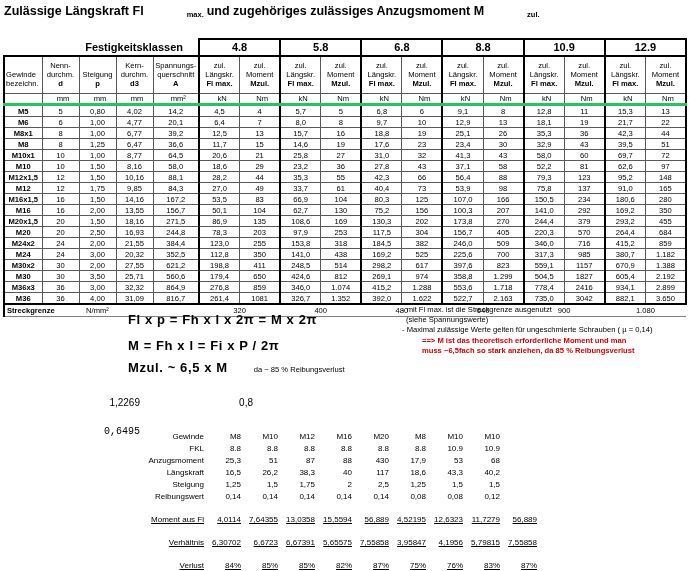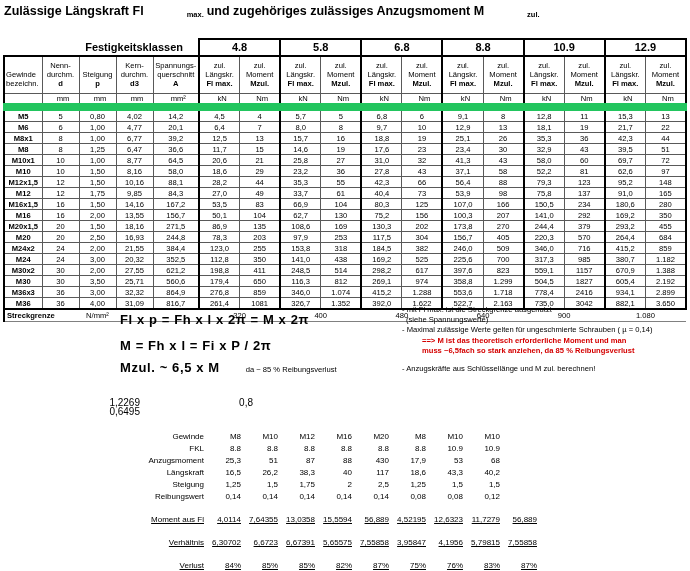--- a/index.html
+++ b/index.html
@@ -24,44 +24,44 @@
   }
   table.main td:last-child{border-right:2px solid #000;}
   table.main tr td:first-child{border-left:2px solid #000;}
   table.main .cb{border-left:2px solid #000;}
   tr.r-class td{height:15px;font-size:11px;font-weight:bold;}
   table.main tr.r-class td.fk-cell{border:none;text-align:right;padding-right:15px;}
   table.main tr.r-class td.class-cell{border:2px solid #000;}
   tr.r-hdr td{border-top:2px solid #000;height:31px;vertical-align:bottom;padding-bottom:5px;}
   tr.r-hdr .bold{font-weight:bold;}
   tr.r-hdr td.hleft{text-align:left;padding-left:1px;}
-  tr.r-units td{border-bottom:8px solid #22c55e;height:9px;padding-left:6px;}
+  tr.r-units td{border-bottom:3px solid #22c55e;height:9px;padding-left:6px;}
   table.main tbody tr:last-child td{border-bottom:2px solid #000;}
   td.name{font-weight:bold;text-align:left;padding-left:2px;margin-top:39px;}
   tr.r-streck td{border:none;border-bottom:1px solid #808080;height:11px;}
   tr.r-streck td:first-child{border-left:none;}
   tr.r-streck td:last-child{border-right:none;}
   tr.r-streck .sg-label{font-weight:bold;text-align:left;padding-left:2px;}
   
-  .formulas{position:absolute;left:120px;top:312px;font-weight:bold;font-size:13px;letter-spacing:0.6px;white-space:nowrap;}
+  .formulas{position:absolute;left:128px;top:312px;font-weight:bold;font-size:13px;letter-spacing:0.6px;white-space:nowrap;}
   .formulas .f1{margin-bottom:11px;}
   .formulas .f2{margin-bottom:7px;}
   .formulas .fnote{font-weight:normal;font-size:7.6px;letter-spacing:0;margin-left:26px;}
   
   .notes{position:absolute;left:402px;top:305px;width:286px;font-size:7.6px;line-height:10.2px;}
   .notes .note{white-space:nowrap;}
   .notes .ind1{padding-left:4px;}
   .notes .ind2{padding-left:20px;}
   .notes .red{color:#d40000;font-weight:bold;}
   .notes .gap{margin-top:8px;}
   
   .loose{position:absolute;font-size:10px;text-align:right;}
   #loose-a{left:60px;top:397px;width:80px;}
   #loose-b{left:213px;top:397px;width:40px;}
-  #loose-c{left:60px;top:406px;width:80px;}
+  #loose-c{left:60px;top:426px;width:80px;font-family:Liberation Mono, monospace;}
   .calc{position:absolute;left:0;top:431px;font-size:8px;}
   .calc-row{display:flex;height:12px;line-height:12px;}
   .calc-row.gap{margin-top:11px;text-decoration:underline;}
   .calc-label{width:204px;text-align:right;flex:0 0 auto;}
   .calc-val{width:37px;text-align:right;flex:0 0 auto;}
 </style>
 </head>
 <body>
 
 <div class="title"><span>Zulässige Längskraft Fl</span><span class="sub">max.</span><span>und zugehöriges zulässiges Anzugsmoment M</span><span class="sub">zul.</span></div>
@@ -476,21 +476,21 @@
         <td>1.388</td>
       </tr>
       <tr>
         <td class="name">M30</td>
         <td>30</td>
         <td>3,50</td>
         <td>25,71</td>
         <td>560,6</td>
         <td class="cb">179,4</td>
         <td>650</td>
-        <td class="cb">116,3</td>
+        <td class="cb">424,6</td>
         <td>812</td>
         <td class="cb">269,1</td>
         <td>974</td>
         <td class="cb">358,8</td>
         <td>1.299</td>
         <td class="cb">504,5</td>
         <td>1827</td>
         <td class="cb">605,4</td>
         <td>2.192</td>
       </tr>
@@ -553,21 +553,20 @@
   <div class="f2">M = Fh x l =  Fi x P / 2π</div>
   <div class="f3"><span>Mzul. ~ 6,5 x M</span><span class="fnote">da ~ 85 % Reibungsverlust</span></div>
 </div>
 
 <div class="notes" id="notes">
     <div class="note ind0">- mit Fl max. ist die Streckgrenze ausgenutzt</div>
     <div class="note ind1">(siehe Spannungswerte)</div>
     <div class="note ind0">- Maximal zulässige Werte gelten für ungeschmierte Schrauben ( µ = 0,14)</div>
     <div class="note ind2 red">==&gt; M ist das theoretisch erforderliche Moment und man</div>
     <div class="note ind2 red">muss ~6,5fach so stark anziehen, da 85 % Reibungsverlust</div>
-    <div class="note ind0 gap">- Anzugskräfte aus Schlüssellänge und M zul. berechnen!</div>
   </div>
 
 <div class="loose" id="loose-a">1,2269</div>
 <div class="loose" id="loose-b">0,8</div>
 <div class="loose" id="loose-c">0,6495</div>
 
 <div class="calc" id="calc">
     <div class="calc-row">
       <span class="calc-label">Gewinde</span>
       <span class="calc-val">M8</span>

